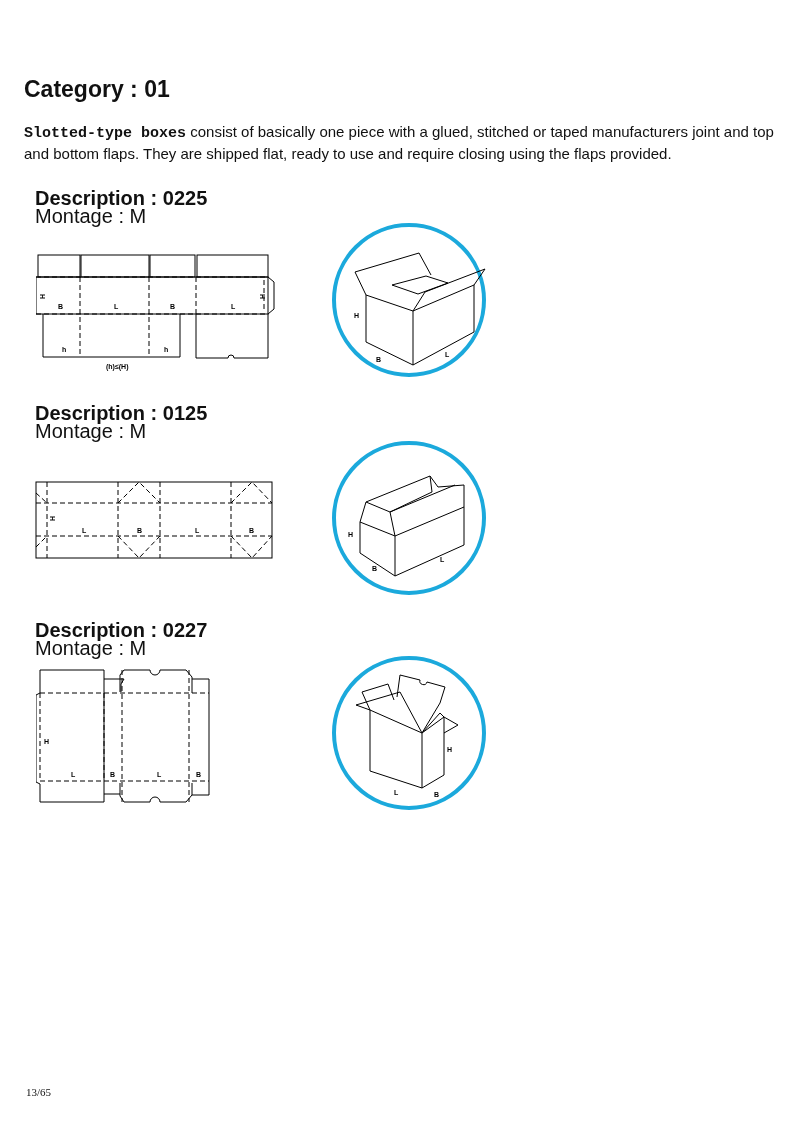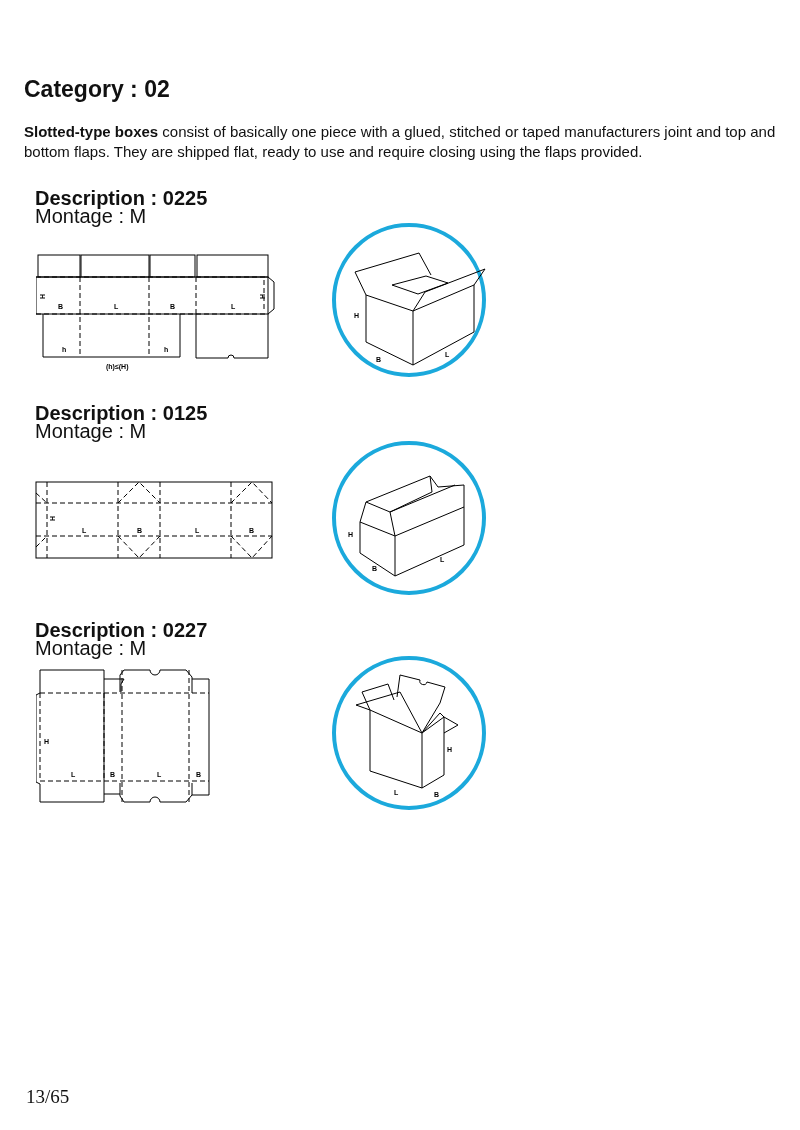--- a/index.html
+++ b/index.html
@@ -1,31 +1,31 @@
 <!DOCTYPE html>
 <html><head>
 <meta charset="utf-8">
 <style>
   html, body { margin:0; padding:0; background:#fff; }
   body { width:800px; height:1130px; position:relative; font-family:"Liberation Sans", sans-serif; color:#111; overflow:hidden; }
   .title { position:absolute; left:24px; top:76px; font-size:23px; font-weight:bold; margin:0; }
   .intro { position:absolute; left:24px; top:122px; width:760px; font-size:15px; line-height:20px; margin:0; }
-  .intro b { font-weight:bold; }
+  .intro b { font-weight:bold;font-family:Liberation Mono, monospace; }
   .desc { position:absolute; left:35px; font-size:20px; line-height:18px; }
   .desc .d { font-weight:bold; display:block; }
   .desc .m { display:block; }
   .flat { position:absolute; }
   .iso { position:absolute; }
-  .footer { position:absolute; left:26px; top:1086px; font-family:"Liberation Serif", serif; font-size:19px; }
+  .footer { position:absolute; left:26px; top:1086px; font-family:"Liberation Serif", serif; font-size:11px; }
   svg text { font-family:"Liberation Sans", sans-serif; font-weight:bold; font-size:7px; fill:#000; }
 </style>
 </head>
 <body>
 
-<h1 class="title">Category : 02</h1>
+<h1 class="title">Category : 01</h1>
 <p class="intro"><b>Slotted-type boxes</b><span> consist of basically one piece with a glued, stitched or taped manufacturers joint and top and bottom flaps. They are shipped flat, ready to use and require closing using the flaps provided.</span></p>
 
 <div class="desc" style="top:189px;">
   <span class="d">Description : 0225</span>
   <span class="m">Montage : M</span>
 </div>
 <svg class="flat" style="left:36px;top:252px;" width="240" height="122" viewBox="0 0 240 122">
   <g stroke="#000" stroke-width="1" fill="none">
     <rect x="2" y="3" width="42" height="22"></rect>
     <rect x="45" y="3" width="68" height="22"></rect>

